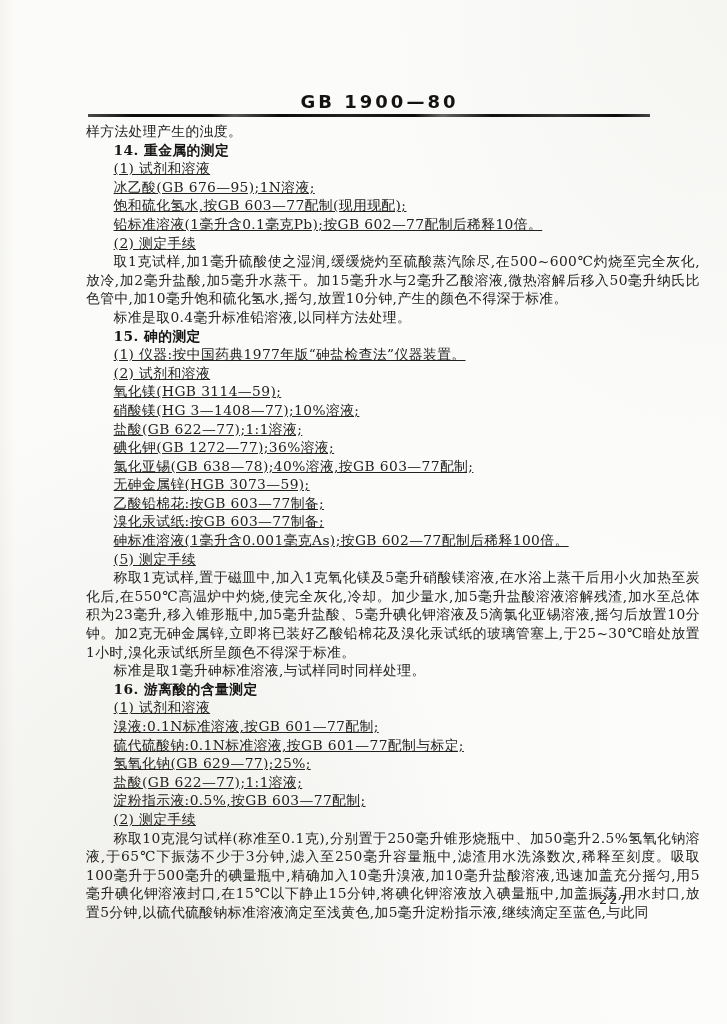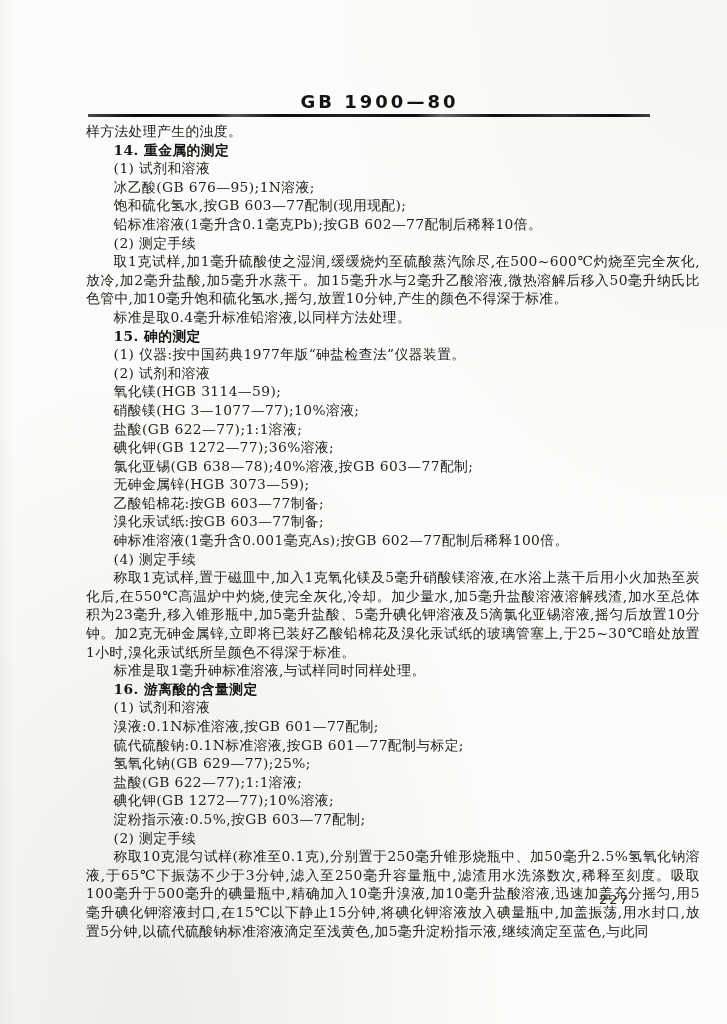--- a/index.html
+++ b/index.html
@@ -48,21 +48,21 @@
     left: 86px;
     width: 614px;
     font-size: 13.8px;
     line-height: 18.6px;
     letter-spacing: 0.4px;
     text-align: justify;
     color: #232220;
   }
   .line { margin: 0; }
   .flush   { text-indent: 0; }
-  .item    { text-indent: 2em; }
+  .item    { text-indent: 2em; text-decoration: underline; }
   .para    { text-indent: 2em; }
   .heading { text-indent: 2em; font-weight: bold; color: #171614; }
   .page-number {
     position: absolute;
     top: 892px;
     left: 599px;
     font-family: "DejaVu Sans", "Liberation Sans", sans-serif;
     font-size: 13px;
     letter-spacing: 2px;
     color: #2a2926;
@@ -81,36 +81,35 @@
       <div class="line item">冰乙酸(GB 676—95);1N溶液;</div>
       <div class="line item">饱和硫化氢水,按GB 603—77配制(现用现配);</div>
       <div class="line item">铅标准溶液(1毫升含0.1毫克Pb);按GB 602—77配制后稀释10倍。</div>
       <div class="line item">(2) 测定手续</div>
       <div class="line para">取1克试样,加1毫升硫酸使之湿润,缓缓烧灼至硫酸蒸汽除尽,在500~600℃灼烧至完全灰化,放冷,加2毫升盐酸,加5毫升水蒸干。加15毫升水与2毫升乙酸溶液,微热溶解后移入50毫升纳氏比色管中,加10毫升饱和硫化氢水,摇匀,放置10分钟,产生的颜色不得深于标准。</div>
       <div class="line para">标准是取0.4毫升标准铅溶液,以同样方法处理。</div>
       <div class="line heading">15. 砷的测定</div>
       <div class="line item">(1) 仪器:按中国药典1977年版“砷盐检查法”仪器装置。</div>
       <div class="line item">(2) 试剂和溶液</div>
       <div class="line item">氧化镁(HGB 3114—59);</div>
-      <div class="line item">硝酸镁(HG 3—1077—77);10%溶液;</div>
+      <div class="line item">硝酸镁(HG 3—1408—77);10%溶液;</div>
       <div class="line item">盐酸(GB 622—77);1:1溶液;</div>
       <div class="line item">碘化钾(GB 1272—77);36%溶液;</div>
       <div class="line item">氯化亚锡(GB 638—78);40%溶液,按GB 603—77配制;</div>
       <div class="line item">无砷金属锌(HGB 3073—59);</div>
       <div class="line item">乙酸铅棉花:按GB 603—77制备;</div>
       <div class="line item">溴化汞试纸:按GB 603—77制备;</div>
       <div class="line item">砷标准溶液(1毫升含0.001毫克As);按GB 602—77配制后稀释100倍。</div>
-      <div class="line item">(4) 测定手续</div>
+      <div class="line item">(5) 测定手续</div>
       <div class="line para">称取1克试样,置于磁皿中,加入1克氧化镁及5毫升硝酸镁溶液,在水浴上蒸干后用小火加热至炭化后,在550℃高温炉中灼烧,使完全灰化,冷却。加少量水,加5毫升盐酸溶液溶解残渣,加水至总体积为23毫升,移入锥形瓶中,加5毫升盐酸、5毫升碘化钾溶液及5滴氯化亚锡溶液,摇匀后放置10分钟。加2克无砷金属锌,立即将已装好乙酸铅棉花及溴化汞试纸的玻璃管塞上,于25~30℃暗处放置1小时,溴化汞试纸所呈颜色不得深于标准。</div>
       <div class="line para">标准是取1毫升砷标准溶液,与试样同时同样处理。</div>
       <div class="line heading">16. 游离酸的含量测定</div>
       <div class="line item">(1) 试剂和溶液</div>
       <div class="line item">溴液:0.1N标准溶液,按GB 601—77配制;</div>
       <div class="line item">硫代硫酸钠:0.1N标准溶液,按GB 601—77配制与标定;</div>
       <div class="line item">氢氧化钠(GB 629—77);25%;</div>
       <div class="line item">盐酸(GB 622—77);1:1溶液;</div>
-      <div class="line item">碘化钾(GB 1272—77);10%溶液;</div>
       <div class="line item">淀粉指示液:0.5%,按GB 603—77配制;</div>
       <div class="line item">(2) 测定手续</div>
       <div class="line para">称取10克混匀试样(称准至0.1克),分别置于250毫升锥形烧瓶中、加50毫升2.5%氢氧化钠溶液,于65℃下振荡不少于3分钟,滤入至250毫升容量瓶中,滤渣用水洗涤数次,稀释至刻度。吸取100毫升于500毫升的碘量瓶中,精确加入10毫升溴液,加10毫升盐酸溶液,迅速加盖充分摇匀,用5毫升碘化钾溶液封口,在15℃以下静止15分钟,将碘化钾溶液放入碘量瓶中,加盖振荡,用水封口,放置5分钟,以硫代硫酸钠标准溶液滴定至浅黄色,加5毫升淀粉指示液,继续滴定至蓝色,与此同</div>
     </div>
   <div class="page-number">227</div>
 </div>
 
 </body></html>

